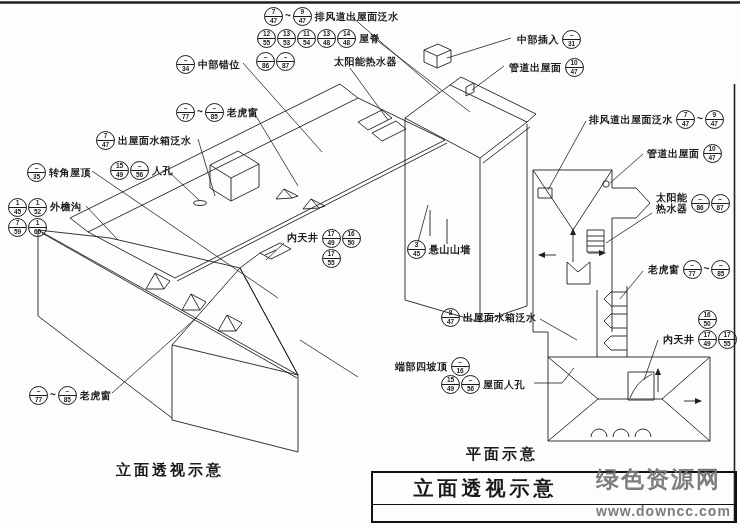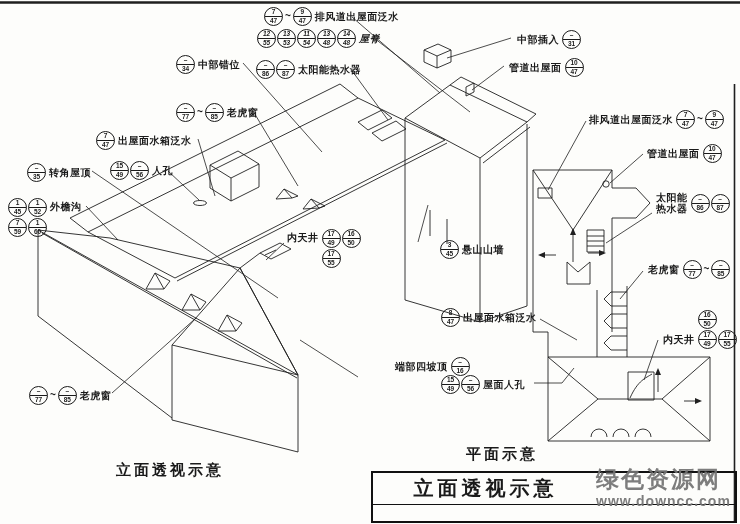--- a/index.html
+++ b/index.html
@@ -40,21 +40,21 @@
   .tb-c{display:flex;align-items:center;justify-content:center;border-right:1px solid #111;box-sizing:border-box;}
   .tb-c.role{font-weight:600;}
   .tb-c.name{font-weight:600;}
   .tb-c.sig svg{display:block;}
   .tb-plbl{flex:0 0 20px;border-right:1.5px solid #111;border-left:0.5px solid #111;font-weight:600;}
   .tb-pval{flex:1;border-right:none;font-size:12px;font-weight:700;
            font-family:"Liberation Mono","DejaVu Sans Mono",monospace;}
   
   .wm{position:absolute;z-index:5;color:#737373;opacity:.92;line-height:1;pointer-events:none;}
   .wm .wm1{font-size:23px;font-weight:700;letter-spacing:2px;}
-  .wm .wm2{font-size:14px;font-weight:600;margin-top:3px;letter-spacing:1px;}
+  .wm .wm2{font-size:14px;font-weight:600;margin-top:13px;letter-spacing:1px;}
 </style>
 </head>
 <body>
 
 <div class="canvas">
 
   <svg class="draw" width="740" height="524" viewBox="0 0 740 524">
 
     <g>
       <line class="thick" x1="0" y1="2.5" x2="740" y2="2.5"></line>
@@ -188,21 +188,21 @@
             </span>
             <span class="tilde">~</span>
             <span class="bubble">
               <span class="bt">9</span>
               <span class="bb">47</span>
             </span>
           </span>
         </span>
         <span class="co-label">排风道出屋面泛水</span>
       </div>
-      <div class="callout" style="left: 257px; top: 29px; font-style: italic;">
+      <div class="callout" style="left: 257px; top: 29px;">
         <span class="rows">
           <span class="brow">
             <span class="bubble">
               <span class="bt">12</span>
               <span class="bb">55</span>
             </span>
             <span class="bubble">
               <span class="bt">13</span>
               <span class="bb">53</span>
             </span>
@@ -226,21 +226,21 @@
         <span class="rows">
           <span class="brow">
             <span class="bubble">
               <span class="bt">–</span>
               <span class="bb">34</span>
             </span>
           </span>
         </span>
         <span class="co-label">中部错位</span>
       </div>
-      <div class="callout" style="left: 256px; top: 60px;">
+      <div class="callout" style="left: 256px; top: 52px; gap: 36px;">
         <span class="rows">
           <span class="brow">
             <span class="bubble">
               <span class="bt">–</span>
               <span class="bb">86</span>
             </span>
             <span class="bubble">
               <span class="bt">–</span>
               <span class="bb">87</span>
             </span>
@@ -362,21 +362,21 @@
             </span>
           </span>
           <span class="brow">
             <span class="bubble">
               <span class="bt">17</span>
               <span class="bb">55</span>
             </span>
           </span>
         </span>
       </div>
-      <div class="callout" style="left: 407px; top: 240px; padding-left: 33px;">
+      <div class="callout" style="left: 407px; top: 240px;">
         <span class="rows">
           <span class="brow">
             <span class="bubble">
               <span class="bt">3</span>
               <span class="bb">45</span>
             </span>
           </span>
         </span>
         <span class="co-label">悬山山墙</span>
       </div>

